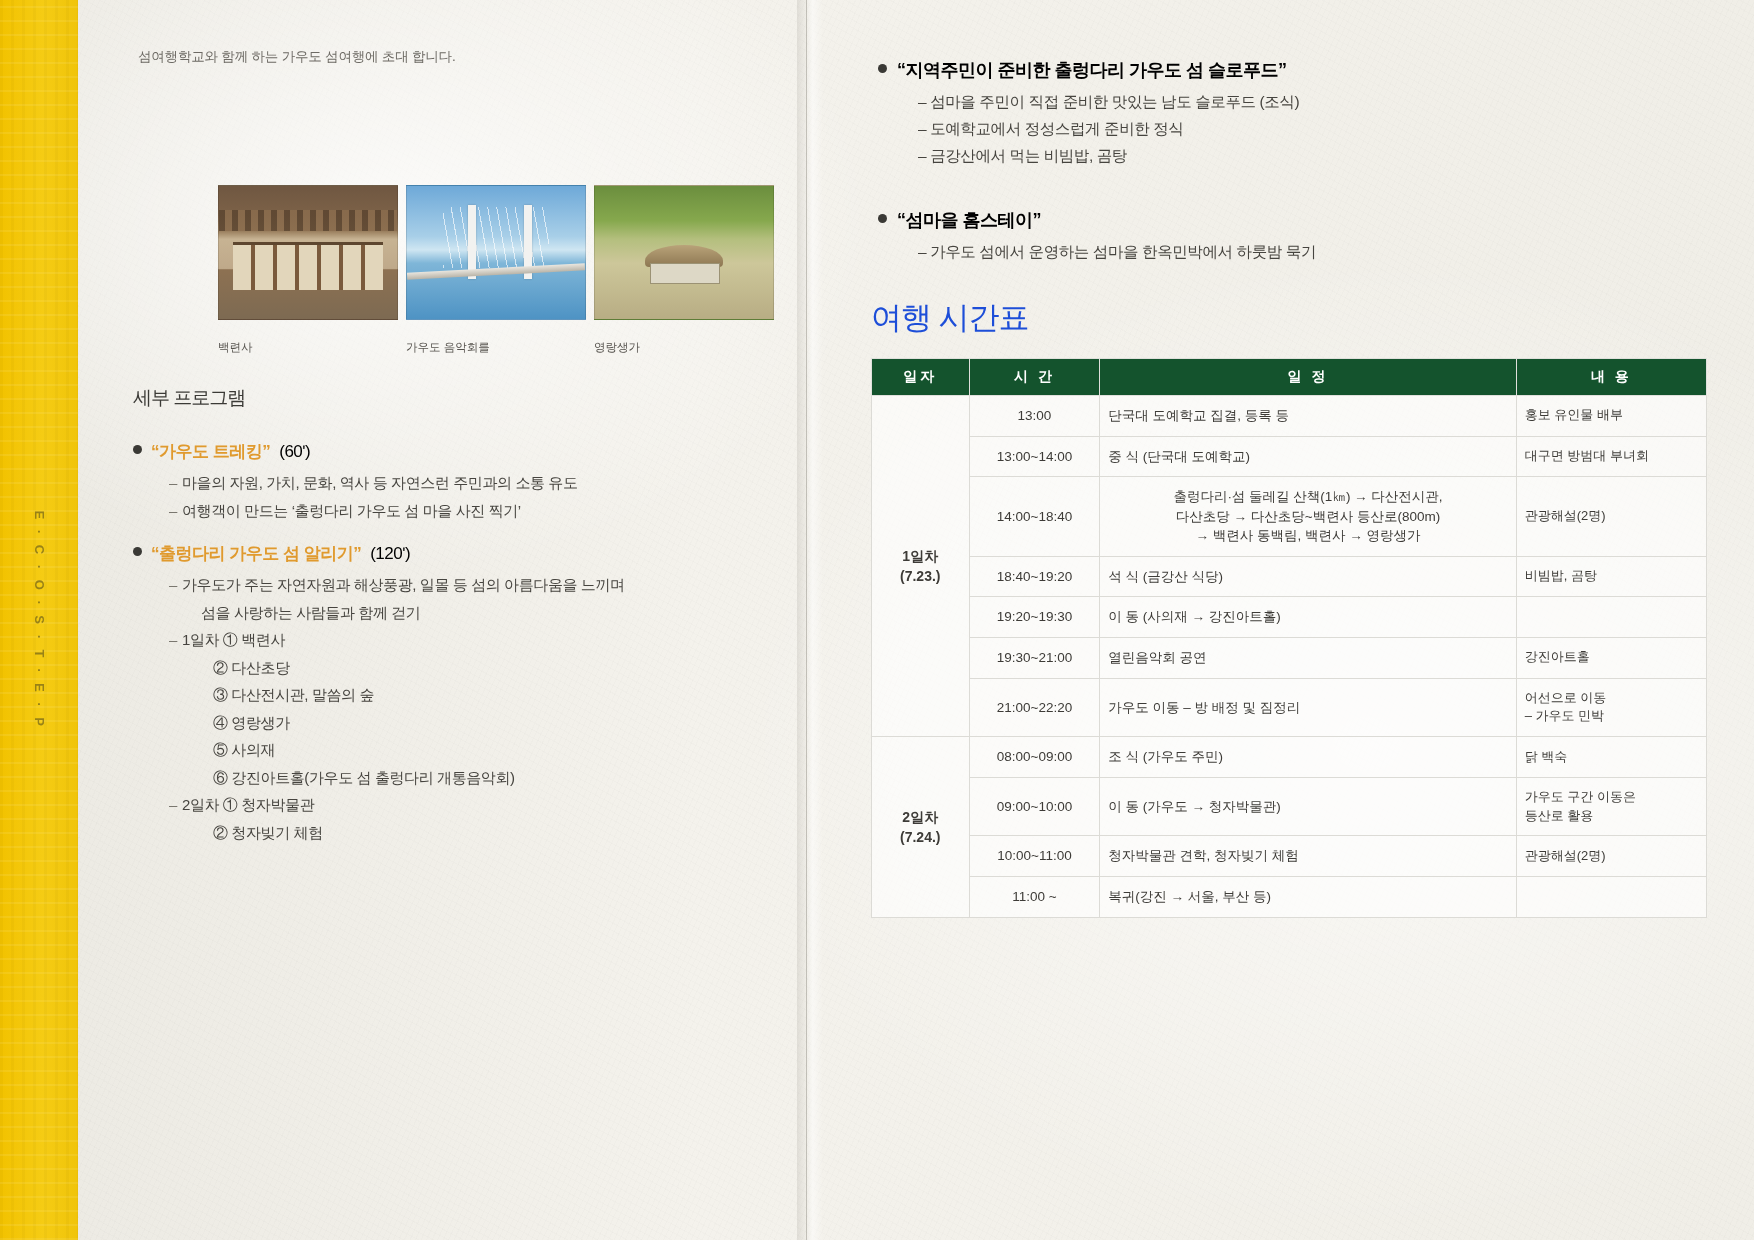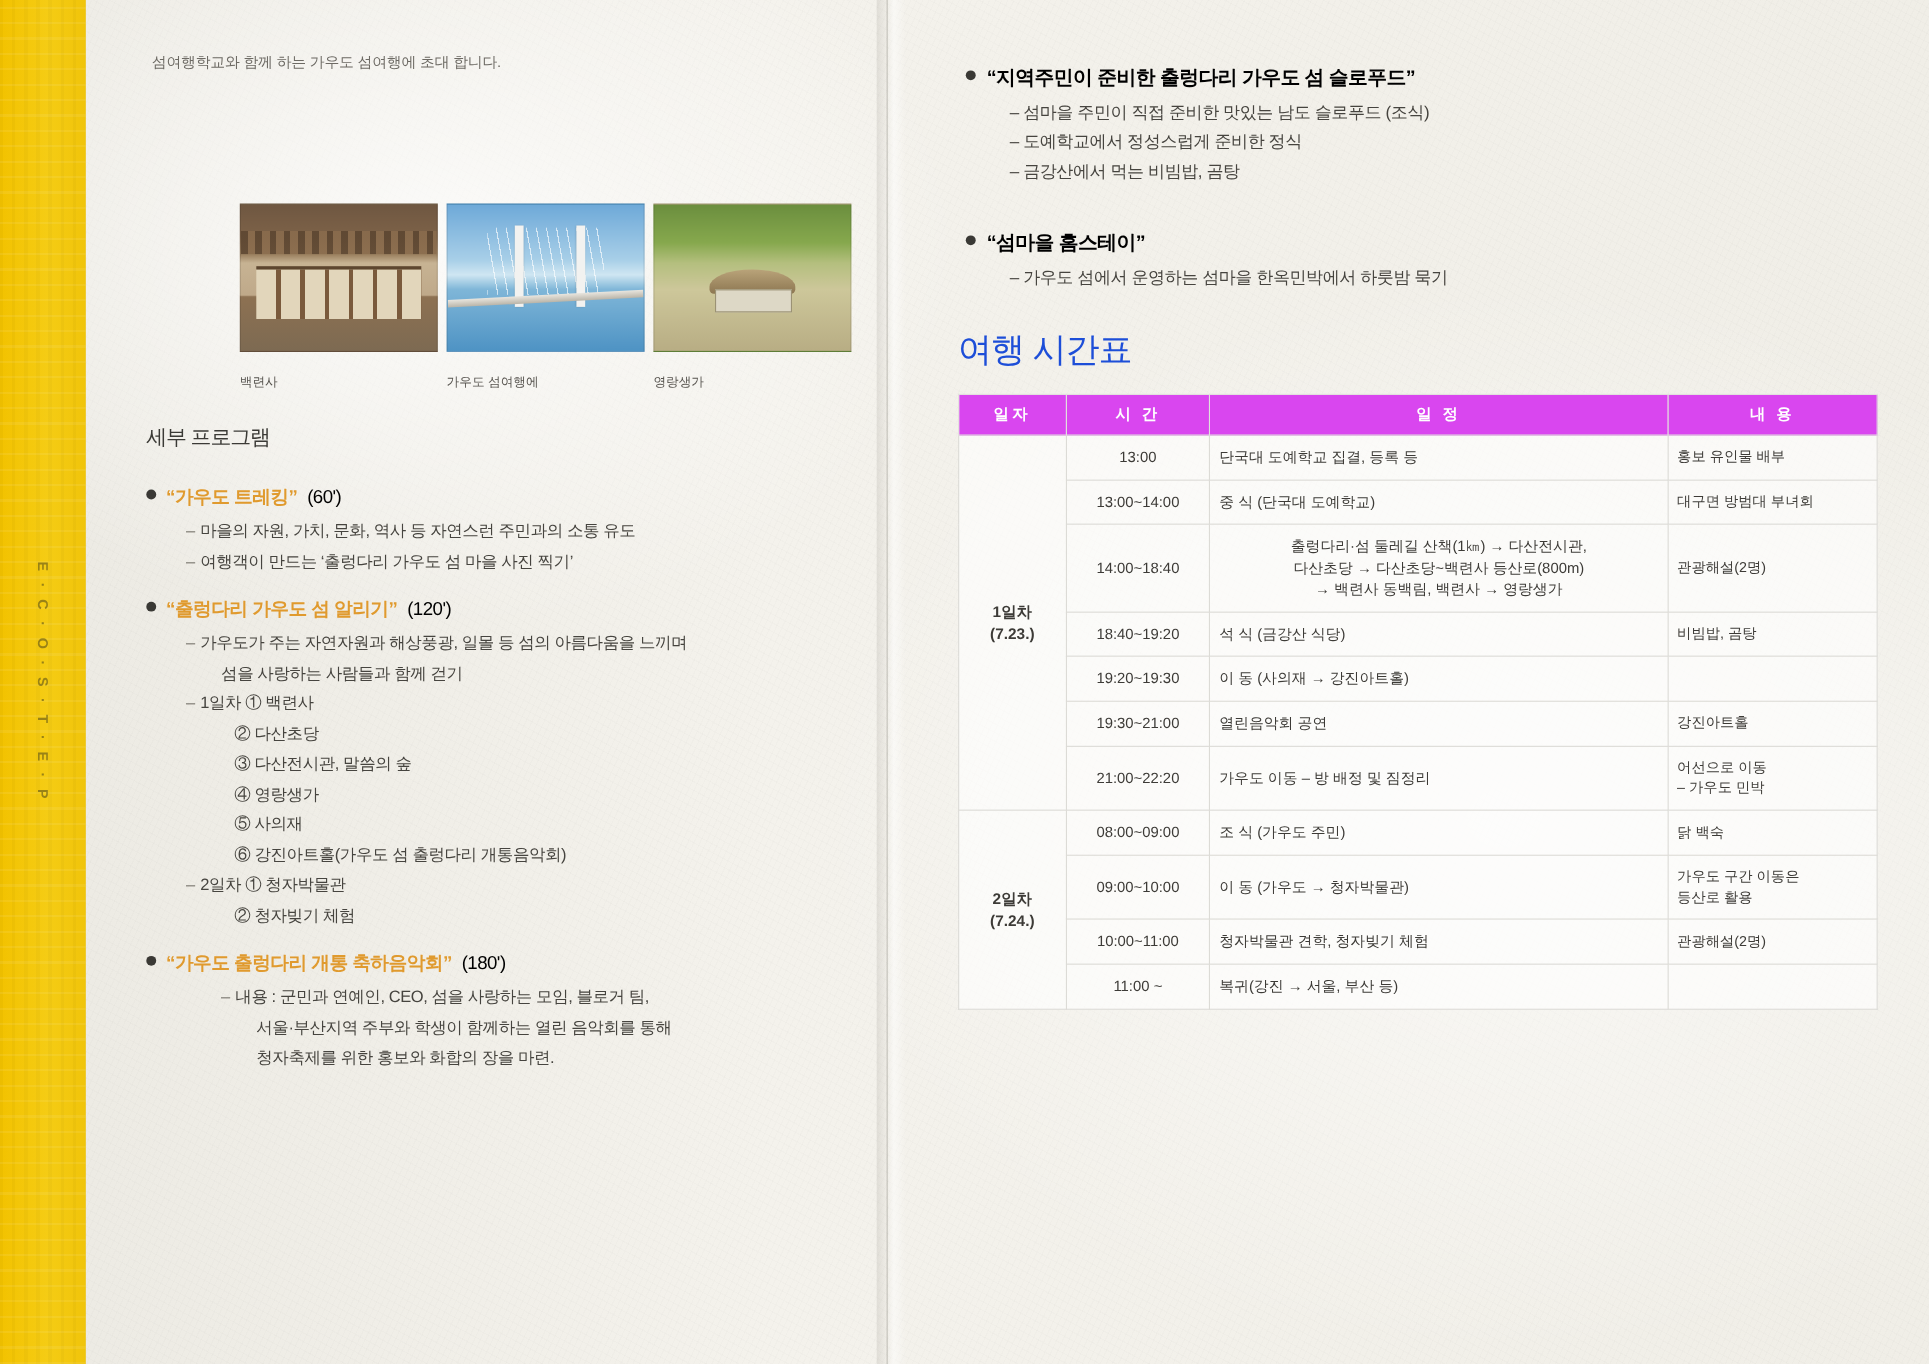--- a/index.html
+++ b/index.html
@@ -172,21 +172,21 @@
     font-size: 31px; color: #1d4ed8; letter-spacing: -1px;
   }
 
   table.tt {
     position: absolute; left: 48px; top: 358px;
     width: 836px; border-collapse: collapse;
     background: rgba(255,255,255,0.62);
     font-size: 13.5px; color: #3d3b37;
   }
   table.tt th {
-    background: #d946ef; color: #fff; font-weight: bold;
+    background: #14532d; color: #fff; font-weight: bold;
     font-size: 14px; letter-spacing: 3px;
     padding: 9px 4px; border: 1px solid #e0e0dc;
   }
   table.tt td {
     border: 1px solid #dcdbd6;
     padding: 10px 8px; vertical-align: middle;
     line-height: 1.45;
   }
   td.day { text-align: center; font-weight: bold; font-size: 14px; line-height: 1.4; }
   td.time { text-align: center; white-space: nowrap; }
@@ -217,21 +217,21 @@
       <div class="cables"></div>
       <div class="tower"></div>
       <div class="tower2"></div>
       <div class="deck"></div>
     </div>
     <div class="photo ph3"></div>
   </div>
 
   <div class="photo-caps">
     <span style="left:0">백련사</span>
-    <span style="left:188px">가우도 섬여행에</span>
+    <span style="left:188px">가우도 음악회를</span>
     <span style="left:376px">영랑생가</span>
   </div>
 
   <div class="section-h">세부 프로그램</div>
 
   <div class="prog">
 
     <div class="bullet-block">
       <div class="bullet-head">
         <span class="dot"></span>
@@ -253,30 +253,20 @@
       <p class="sub"><span class="dash">–</span><span>1일차  ① 백련사</span></p>
       <p class="sub ind2"><span>② 다산초당</span></p>
       <p class="sub ind2"><span>③ 다산전시관, 말씀의 숲</span></p>
       <p class="sub ind2"><span>④ 영랑생가</span></p>
       <p class="sub ind2"><span>⑤ 사의재</span></p>
       <p class="sub ind2"><span>⑥ 강진아트홀(가우도 섬 출렁다리 개통음악회)</span></p>
       <p class="sub"><span class="dash">–</span><span>2일차  ① 청자박물관</span></p>
       <p class="sub ind2"><span>② 청자빚기 체험</span></p>
     </div>
 
-    <div class="bullet-block">
-      <div class="bullet-head">
-        <span class="dot"></span>
-        <span class="bh-text">“가우도 출렁다리 개통 축하음악회”</span>
-        <span class="paren">(180ʹ)</span>
-      </div>
-      <p class="sub ind1"><span class="dash">–</span><span>내용 : 군민과 연예인, CEO, 섬을 사랑하는 모임, 블로거 팀,</span></p>
-      <p class="sub ind3"><span>서울·부산지역 주부와 학생이 함께하는 열린 음악회를 통해</span></p>
-      <p class="sub ind3"><span>청자축제를 위한 홍보와 화합의 장을 마련.</span></p>
-    </div>
 
   </div>
 </div>
 
 <div class="right">
 
   <div class="rblock r1">
     <div class="rhead">
       <span class="dot"></span>
       <span>“지역주민이 준비한 출렁다리 가우도 섬 슬로푸드”</span>

